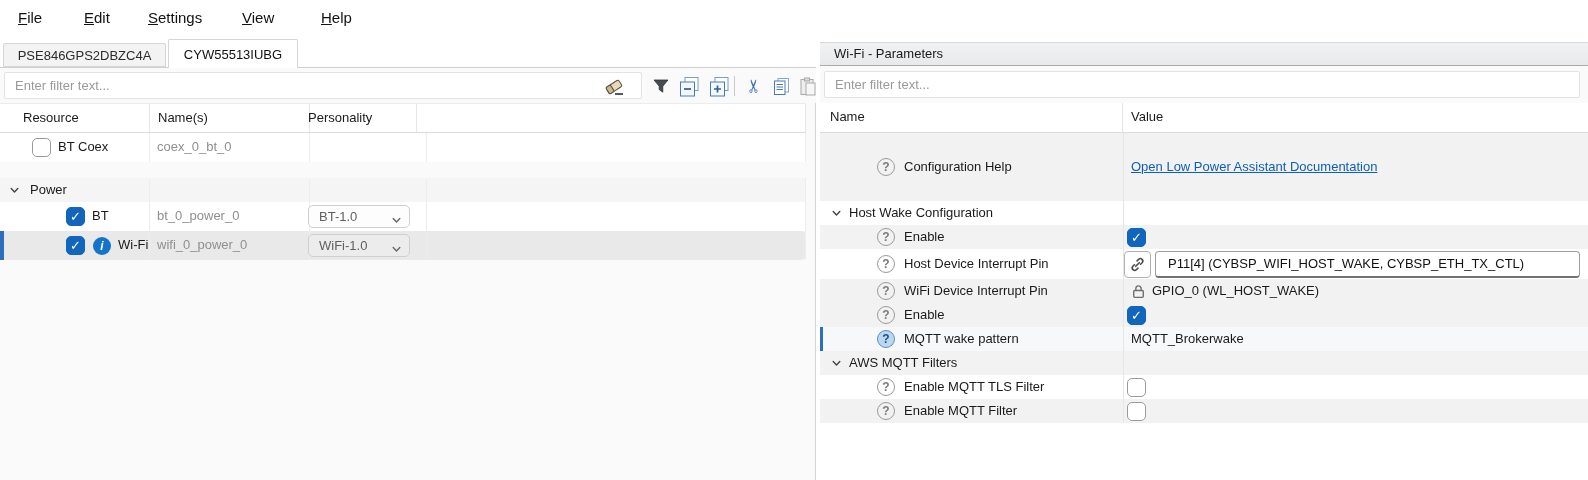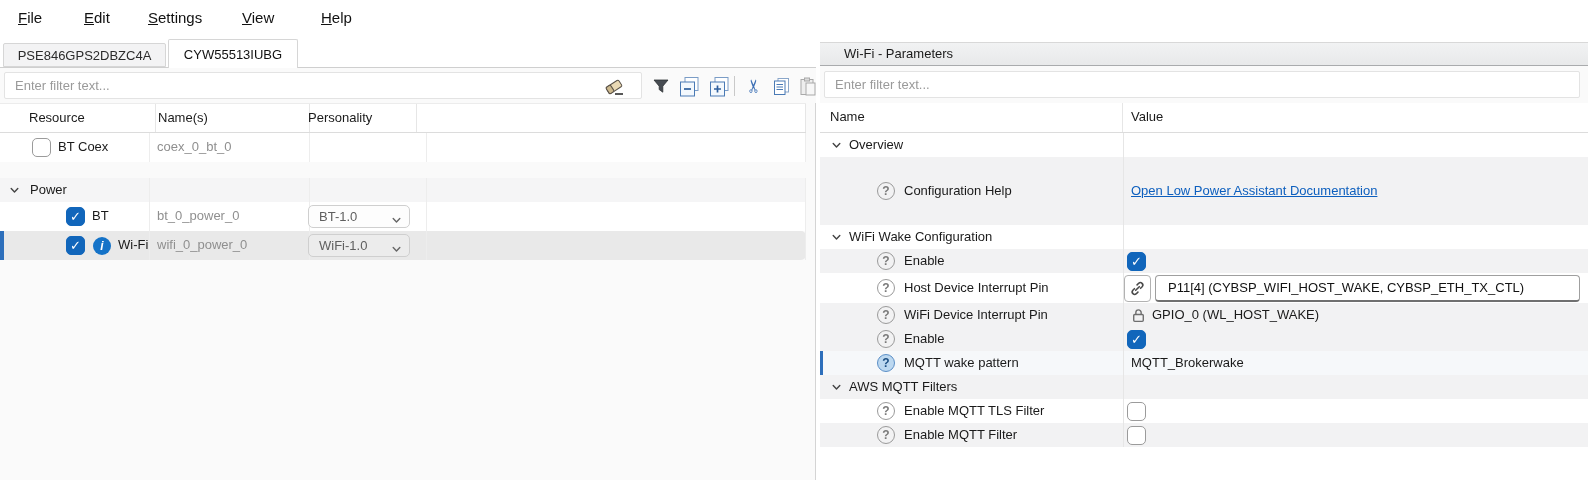--- a/index.html
+++ b/index.html
@@ -53,21 +53,21 @@
          display:flex;align-items:center;justify-content:center;font-size:12px;font-weight:bold;font-style:italic;}
   .dd{position:absolute;width:102px;height:23px;box-sizing:border-box;border:1px solid #cfcfcf;border-radius:5px;
       background:#fdfdfd;font-size:13px;color:#5f5f5f;line-height:21px;padding-left:10px;}
   .dd .ddchev{position:absolute;right:7px;top:5px;}
   .lrow.sel .dd{background:#ececec;}
 
   
   #right-panel{position:absolute;left:818px;top:0;width:770px;height:480px;background:#fff;}
   #r-title{position:absolute;left:2px;top:42px;width:768px;height:24px;box-sizing:border-box;
            background:linear-gradient(#f1f2f3,#e8e9ea);border-top:1px solid #d8d8d8;border-bottom:1px solid #a9abad;
-           font-size:13px;color:#1a1a1a;line-height:22px;padding-left:24px;}
+           font-size:13px;color:#1a1a1a;line-height:22px;padding-left:14px;}
   #r-filter-strip{position:absolute;left:2px;top:66px;width:768px;height:37px;background:#fafafa;}
   #r-filter{left:4px;top:5px;width:756px;height:27px;position:absolute;}
   #r-header{position:absolute;left:2px;top:103px;width:768px;height:30px;background:#fff;
             border-bottom:1px solid #dcdcdc;box-sizing:border-box;}
   #r-rows{position:absolute;left:2px;top:133px;width:768px;}
   .rrow{position:relative;width:768px;background:#fff;}
   .rrow.shade{background:#f2f2f3;}
   .rrow.sel{background:#f6f8fa;}
   .vline{position:absolute;left:303px;top:0;width:1px;height:100%;background:#e6e6e6;}
   .selbar{position:absolute;left:0;top:0;width:3px;height:100%;background:#2d6fbb;}
@@ -139,21 +139,21 @@
             <path d="M5.5 8.5 h6.5 M5.5 11 h6.5 M5.5 13.5 h6.5" stroke="#4a7ab5" stroke-width="1.1"></path>
           </svg>
         </div><div class="tbtn" style="left: 794px; opacity: 0.85;">
           <svg width="21" height="21" viewBox="0 0 21 21">
             <rect x="4" y="3.5" width="12" height="15" fill="#ececec" stroke="#9b9b9b"></rect>
             <rect x="7.5" y="2" width="5" height="3" fill="#d7d7d7" stroke="#9b9b9b"></rect>
             <rect x="9" y="7" width="9" height="12" fill="#f7f7f7" stroke="#9b9b9b"></rect>
           </svg>
         </div></div>
     <div id="l-header">
-      <div class="hcell" style="left:6px;width:150px;padding-left:23px;">Resource</div>
+      <div class="hcell" style="left:0;width:150px;padding-left:23px;">Resource</div>
       <div class="hcell" style="left:150px;width:160px;">Name(s)</div>
       <div class="hcell" style="left:300px;width:117px;">Personality</div>
       <div class="hcell" style="left:427px;width:379px;"></div>
     </div>
     <div id="l-rows">
         <div class="lrow" style="height: 29px;">
           <div class="lc" style="left: 0px; width: 150px;"></div>
           <div class="lc" style="left: 150px; width: 160px;"></div>
           <div class="lc" style="left: 310px; width: 117px;"></div>
           <div class="lc" style="left: 427px; width: 379px;"></div>
@@ -205,43 +205,34 @@
   <div id="right-panel">
     <div id="r-title">Wi-Fi - Parameters</div>
     <div id="r-filter-strip">
       <input id="r-filter" class="filter-input" type="text" placeholder="Enter filter text..." style="">
     </div>
     <div id="r-header">
       <div class="hcell" style="left:0;width:303px;border-right:1px solid #e6e6e6;padding-left:10px;">Name</div>
       <div class="hcell" style="left:303px;width:465px;border-right:none;">Value</div>
     </div>
     <div id="r-rows">
+        <div class="rrow shade" style="height: 68px;">
+          <div class="vline"></div>
+          <div class="q" style="left: 57px; top: 25px;">?</div>
+          <div class="plabel" style="left: 84px; top: 26px;">Configuration Help</div>
+          <a class="doclink" href="#" style="left: 311px; top: 26px;">Open Low Power Assistant Documentation</a>
+        </div>
         <div class="rrow" style="height: 24px;">
           <div class="vline"></div>
           <div class="chev" style="left: 10px; top: 6px;">
             <svg width="11" height="11" viewBox="0 0 11 11">
               <path d="M2.2 3.6 L5.5 7 L8.8 3.6" fill="none" stroke="#444" stroke-width="1.4" stroke-linecap="round" stroke-linejoin="round"></path>
             </svg>
           </div>
-          <div class="plabel" style="left: 29px; top: 4px;">Overview</div>
-        </div>
-        <div class="rrow shade" style="height: 68px;">
-          <div class="vline"></div>
-          <div class="q" style="left: 57px; top: 25px;">?</div>
-          <div class="plabel" style="left: 84px; top: 26px;">Configuration Help</div>
-          <a class="doclink" href="#" style="left: 311px; top: 26px;">Open Low Power Assistant Documentation</a>
-        </div>
-        <div class="rrow" style="height: 24px;">
-          <div class="vline"></div>
-          <div class="chev" style="left: 10px; top: 6px;">
-            <svg width="11" height="11" viewBox="0 0 11 11">
-              <path d="M2.2 3.6 L5.5 7 L8.8 3.6" fill="none" stroke="#444" stroke-width="1.4" stroke-linecap="round" stroke-linejoin="round"></path>
-            </svg>
-          </div>
-          <div class="plabel" style="left: 29px; top: 4px;">WiFi Wake Configuration</div>
+          <div class="plabel" style="left: 29px; top: 4px;">Host Wake Configuration</div>
         </div>
         <div class="rrow shade" style="height: 24px;">
           <div class="vline"></div>
           <div class="q" style="left: 57px; top: 3px;">?</div>
           <div class="plabel" style="left: 84px; top: 4px;">Enable</div>
           <div class="cbx on" style="left: 307px; top: 2.5px;">✓</div>
         </div>
         <div class="rrow" style="height: 30px;">
           <div class="vline"></div>
           <div class="q" style="left: 57px; top: 6px;">?</div>

